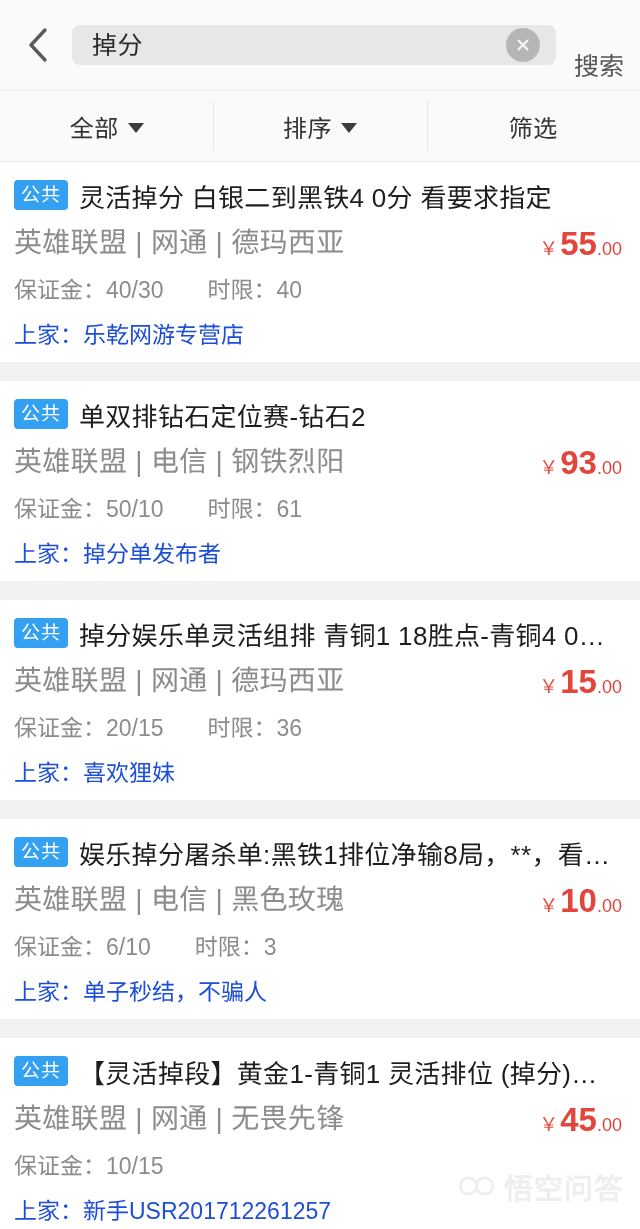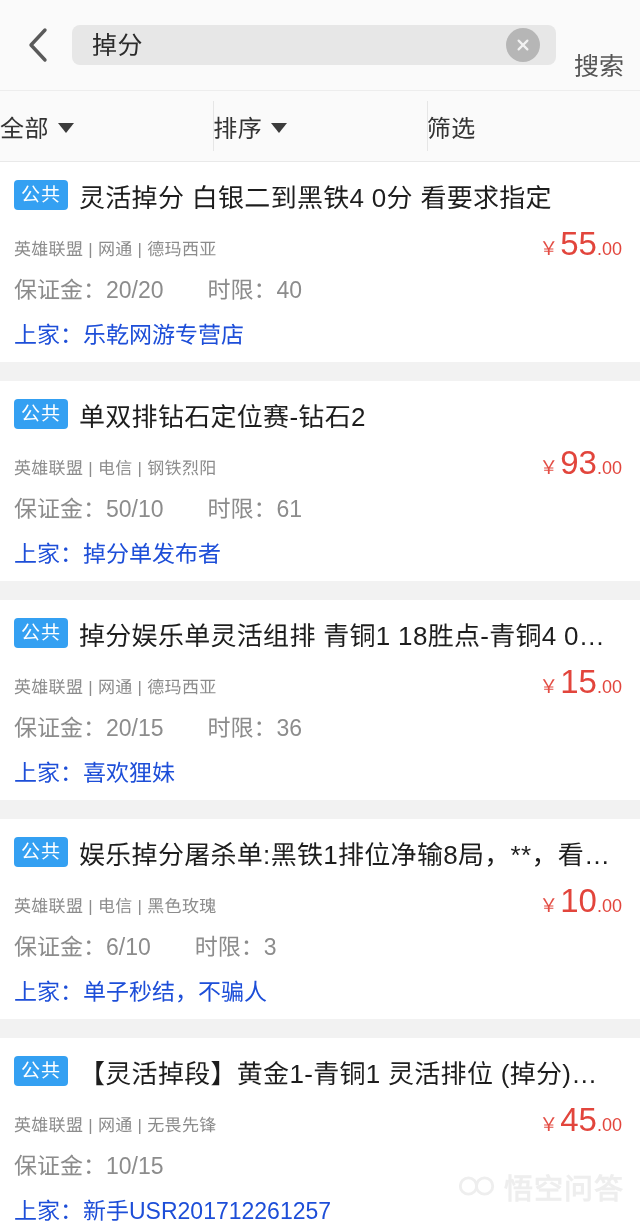--- a/index.html
+++ b/index.html
@@ -87,20 +87,21 @@
     background: #fafafa;
     display: flex;
     align-items: stretch;
     border-top: 1px solid #ededed;
     border-bottom: 1px solid #e9e9e9;
   }
   .filter-seg {
     flex: 1 1 0;
     display: flex;
     align-items: center;
+    justify-content: center;
     position: relative;
     gap: 9px;
   }
   .filter-seg + .filter-seg::before {
     content: "";
     position: absolute;
     left: 0;
     top: 10px;
     bottom: 10px;
     width: 1px;
@@ -162,34 +163,34 @@
   }
 
   .row-meta {
     display: flex;
     align-items: flex-end;
     justify-content: space-between;
     margin-top: 12px;
     height: 34px;
   }
   .meta-text {
-    font-size: 17px;
+    font-size: 28px;
     color: #8c8c8c;
     letter-spacing: 0.3px;
     white-space: nowrap;
   }
   .price {
     color: #e2453c;
     display: flex;
     align-items: baseline;
     white-space: nowrap;
     margin-right: 4px;
   }
   .price .yen   { font-size: 19px; margin-right: 2px; opacity: .95; }
-  .price .int   { font-size: 33px; font-weight: normal; line-height: 1; }
+  .price .int   { font-size: 33px; font-weight: bold; line-height: 1; }
   .price .dec   { font-size: 18px; }
 
   .row-info {
     margin-top: 13px;
     display: flex;
     align-items: center;
     height: 30px;
   }
   .info-deposit {
     font-size: 23px;
@@ -289,21 +290,21 @@
       </div>
       <div class="row-meta">
         <span class="meta-text">英雄联盟 | 网通 | 德玛西亚</span>
         <span class="price">
           <span class="yen">￥</span>
           <span class="int">55</span>
           <span class="dec">.00</span>
         </span>
       </div>
       <div class="row-info">
-        <span class="info-deposit">保证金：20/20</span>
+        <span class="info-deposit">保证金：40/30</span>
         <span class="info-limit">时限：40</span>
       </div>
       <div class="row-seller">上家：乐乾网游专营店</div>
     </div>
 
     <div class="gap"></div>
 
     <div class="card">
       <div class="row-title">
         <span class="badge">公共</span>

